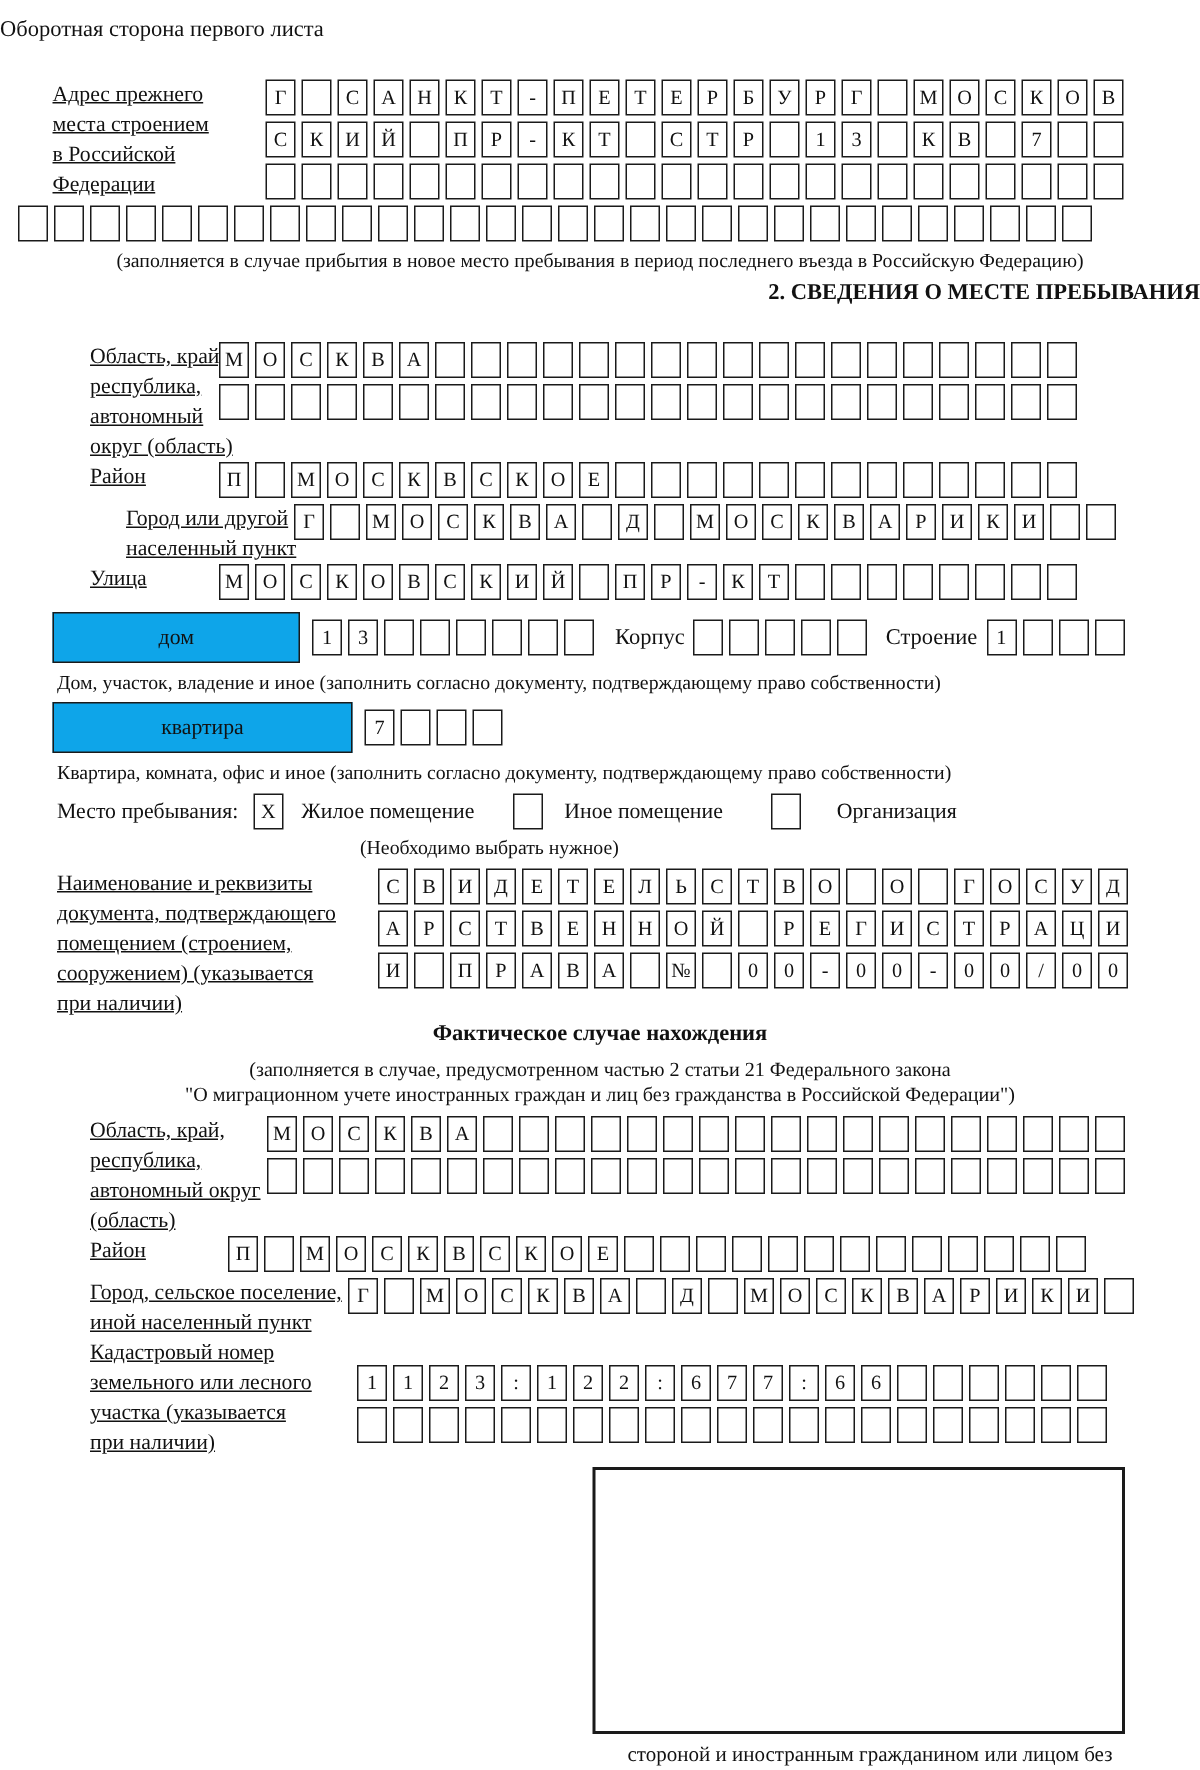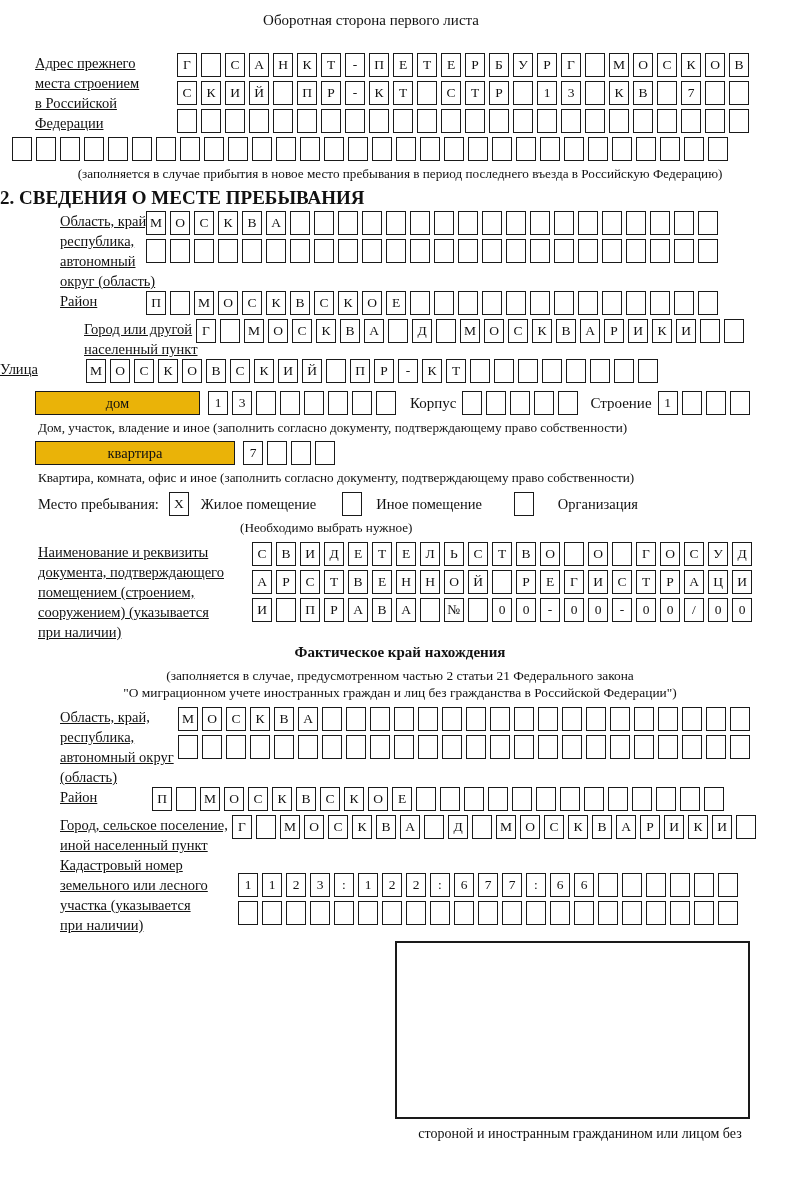--- a/index.html
+++ b/index.html
@@ -1,42 +1,42 @@
 <!DOCTYPE html>
 <html><head>
 <meta charset="utf-8">
 <style>
   * { margin:0; padding:0; box-sizing:border-box; }
   html,body { background:#ffffff; }
   body {
     width:800px; height:1180px; position:relative; overflow:hidden;
     font-family:"Liberation Serif", serif; color:#111;
   }
-  .corner { text-align:center; padding:12px 58px 0 0; font-size:15px; }
+  .corner { text-align:left; padding:12px 58px 0 0; font-size:15px; }
 
   .frow { display:flex; align-items:flex-start; }
   .lbl  { font-size:14.5px; line-height:20px; flex:0 0 auto;text-decoration:underline; }
   .lbl .lbl-line { white-space:nowrap; }
 
   .rows { flex:0 0 auto; }
   .cellrow { display:flex; margin-bottom:4px; }
   .cellrow.inline { margin-bottom:0; }
   .cell {
     flex:0 0 20px; width:20px; height:24px; margin-right:4px;
     border:1.5px solid #1a1a1a; background:#fff;
     display:flex; align-items:center; justify-content:center;
     font-size:13.5px; line-height:1;
   }
-  .h2 { text-align:left; font-weight:bold; font-size:19px; margin:5px 0 2px 0; }
+  .h2 { text-align:right; font-weight:bold; font-size:15px; margin:5px 0 24px 0; }
   .h3 { text-align:center; font-weight:bold; font-size:15px; margin:6px 0 6px 0; }
   .caption { font-size:13.2px; line-height:17px; }
   .center { text-align:center; }
 
   .bigbox {
-    height:24px; border:1.6px solid #1a1a1a; background:#eab308;
+    height:34px; border:1.6px solid #1a1a1a; background:#0ea5e9;
     display:flex; align-items:center; justify-content:center; font-size:14.5px;
   }
   .domrow { display:flex; align-items:center; }
   .inl { font-size:15px; white-space:nowrap; }
 
   .mestorow { display:flex; align-items:center; font-size:14.5px; }
   .cbox {
     flex:0 0 20px; width:20px; height:24px; border:1.5px solid #1a1a1a;
     display:flex; align-items:center; justify-content:center; font-size:13.5px;
   }
@@ -293,21 +293,21 @@
       <span class="cell">А</span>
       <span class="cell">Р</span>
       <span class="cell">И</span>
       <span class="cell">К</span>
       <span class="cell">И</span>
       <span class="cell"></span>
       <span class="cell"></span>
     </div>
 </div>
 
-<div class="frow" style="">
+<div class="frow" style="margin-left:60px">
   <div class="lbl" style="width:86px">Улица</div>
   <div class="cellrow">
       <span class="cell">М</span>
       <span class="cell">О</span>
       <span class="cell">С</span>
       <span class="cell">К</span>
       <span class="cell">О</span>
       <span class="cell">В</span>
       <span class="cell">С</span>
       <span class="cell">К</span>
@@ -456,21 +456,21 @@
         <span class="cell">-</span>
         <span class="cell">0</span>
         <span class="cell">0</span>
         <span class="cell">/</span>
         <span class="cell">0</span>
         <span class="cell">0</span>
       </div>
   </div>
 </div>
 
-<div class="h3" style="margin-top:2px">Фактическое край нахождения</div>
+<div class="h3" style="margin-top:2px">Фактическое случае нахождения</div>
 <div class="subtitle">
     <div class="lbl-line">(заполняется в случае, предусмотренном частью 2 статьи 21 Федерального закона</div>
     <div class="lbl-line">"О миграционном учете иностранных граждан и лиц без гражданства в Российской Федерации")</div>
   </div>
 
 <div class="frow" style="margin-left:60px">
   <div class="lbl" style="width:118px">
       <div class="lbl-line">Область, край,</div>
       <div class="lbl-line">республика,</div>
       <div class="lbl-line">автономный округ</div>

